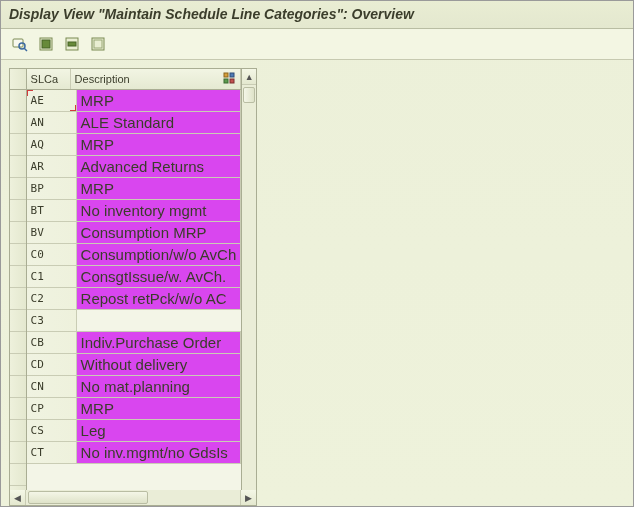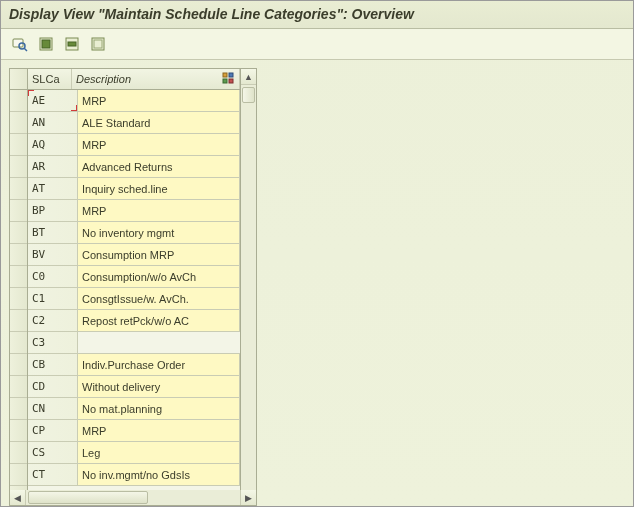--- a/index.html
+++ b/index.html
@@ -106,21 +106,21 @@
   .col-header {
     display: flex;
     align-items: center;
     padding: 0 4px;
     border-right: 1px solid #c9ccb4;
     color: #3b3d2b;
     cursor: pointer;
     font-size: 11px;
   }
   .col-header.c-slca { width: 44px; }
-  .col-header.c-desc { flex: 1; position: relative; font-style: italic; }
+  .col-header.c-desc { flex: 1; position: relative; }
 
   .config-btn {
     position: absolute;
     right: 2px;
     top: 2px;
     width: 16px;
     height: 16px;
     cursor: pointer;
     display:flex;align-items:center;justify-content:center;
   }
@@ -133,22 +133,22 @@
     display: flex;
     height: 22px;
     border-bottom: 1px solid #c9ccb4;
   }
   .cell {
     display: flex;
     align-items: center;
     padding: 0 4px;
     border-right: 1px solid #c9ccb4;
     color: #3b3d2b;
-    background: #fef9c3;
-    font-size: 11px;
+    background: #d946ef;
+    font-size: 15px;
     white-space: nowrap;
   }
   .cell.c-slca {
     width: 50px;
     background: linear-gradient(to right, #f0f3e1, #eef1dc);
     font-family: "Lucida Console", monospace;
     font-size: 11px;
     position: relative;
   }
   .cell.c-desc { flex: 1; }
@@ -339,24 +339,20 @@
             </div>
             <div class="row">
               <div class="cell c-slca">AQ</div>
               <div class="cell c-desc">MRP</div>
             </div>
             <div class="row">
               <div class="cell c-slca">AR</div>
               <div class="cell c-desc">Advanced Returns</div>
             </div>
             <div class="row">
-              <div class="cell c-slca">AT</div>
-              <div class="cell c-desc">Inquiry sched.line</div>
-            </div>
-            <div class="row">
               <div class="cell c-slca">BP</div>
               <div class="cell c-desc">MRP</div>
             </div>
             <div class="row">
               <div class="cell c-slca">BT</div>
               <div class="cell c-desc">No inventory mgmt</div>
             </div>
             <div class="row">
               <div class="cell c-slca">BV</div>
               <div class="cell c-desc">Consumption MRP</div>

